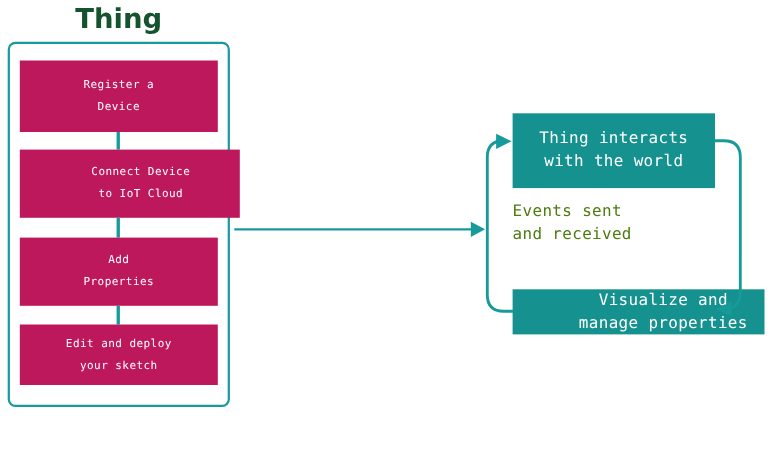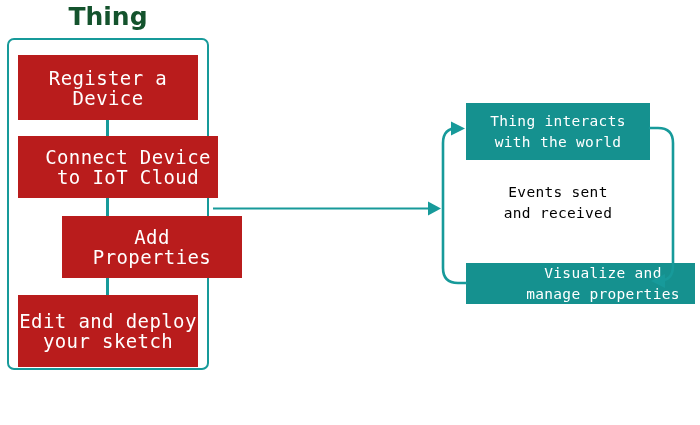--- a/index.html
+++ b/index.html
@@ -45,37 +45,37 @@
     box-sizing: border-box;
     border: 2px solid #179a9a;
     border-radius: 7px;
     background: #ffffff;
   }
 
   .step-box {
     position: absolute;
     left: 18px;
     width: 180px;
-    background: #b91c1c;
+    background: #be185d;
     color: #ffffff;
     font-family: "DejaVu Sans Mono", monospace;
-    font-size: 19px;
+    font-size: 10px;
     line-height: 20px;
     text-align: center;
     display: flex;
     align-items: center;
     justify-content: center;
     letter-spacing: 0.4px;
   }
   .step-box span { display: block; white-space: pre-line; }
 
   .step-0 { top: 55px;  height: 65px; }
   .step-1 { top: 136px; height: 62px; padding-left: 20px; }
-  .step-2 { top: 216px; height: 62px; margin-left: 44px; }
-  .step-3 { top: 295px; height: 72px; }
+  .step-2 { top: 216px; height: 62px; }
+  .step-3 { top: 295px; height: 55px; }
 
   .step-connector {
     position: absolute;
     left: 106px;
     width: 3px;
     background: #179a9a;
   }
   .conn-0 { top: 120px; height: 16px; }
   .conn-1 { top: 198px; height: 18px; }
   .conn-2 { top: 278px; height: 17px; }
@@ -90,33 +90,32 @@
     font-family: "DejaVu Sans Mono", monospace;
     font-size: 14.5px;
     line-height: 21px;
     text-align: center;
     display: flex;
     align-items: center;
     justify-content: center;
     letter-spacing: 0.3px;
   }
   .cycle-box span { display: block; white-space: pre-line; }
-  .cycle-top    { top: 103px; height: 57px; }
+  .cycle-top    { top: 103px; height: 68px; }
   .cycle-bottom { top: 263px; height: 41px; padding-left: 45px; }
 
   .events-label {
     position: absolute;
     left: 466px;
     top: 182px;
     width: 184px;
-    text-align: center;
     font-family: "DejaVu Sans Mono", monospace;
     font-size: 14.5px;
     line-height: 21px;
-    color: #000000;
+    color: #4d7c0f;
     white-space: pre-line;
     letter-spacing: 0.3px;
   }
 
   
   #arrows {
     position: absolute;
     left: 0;
     top: 0;
     width: 700px;

